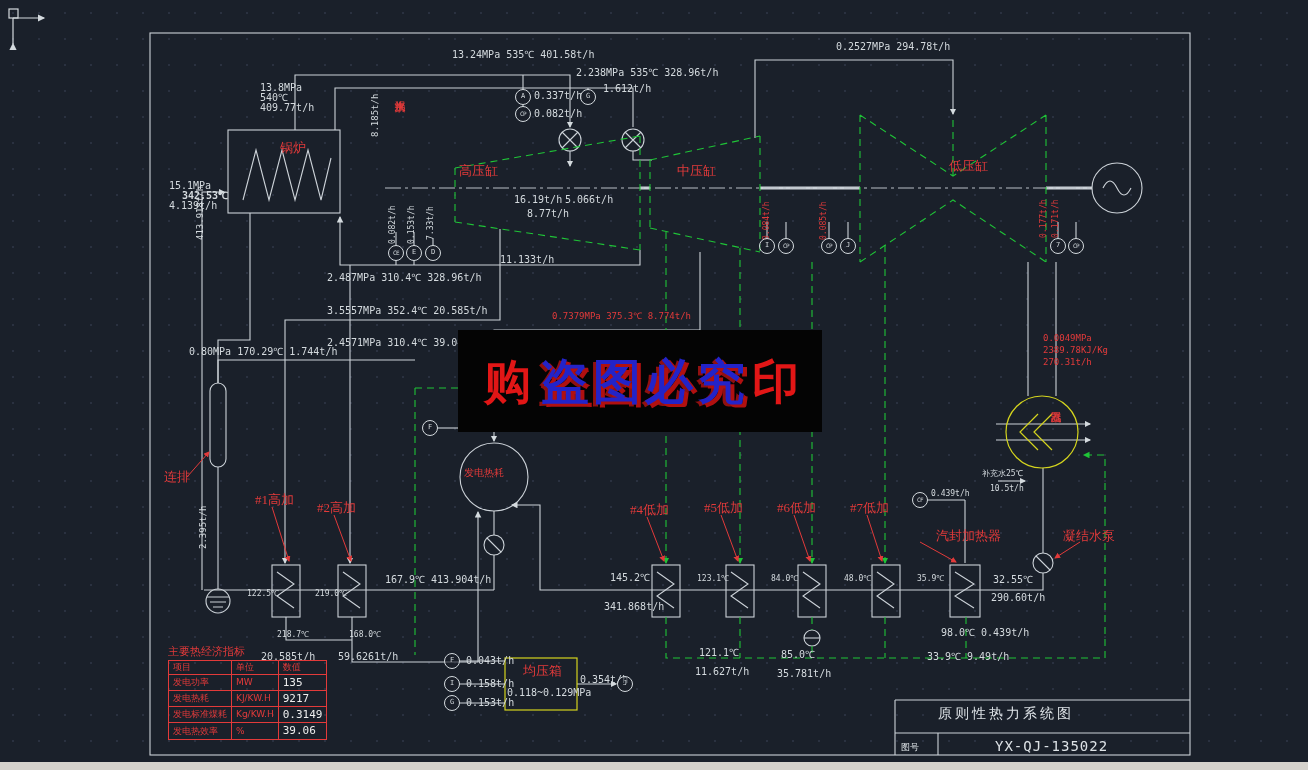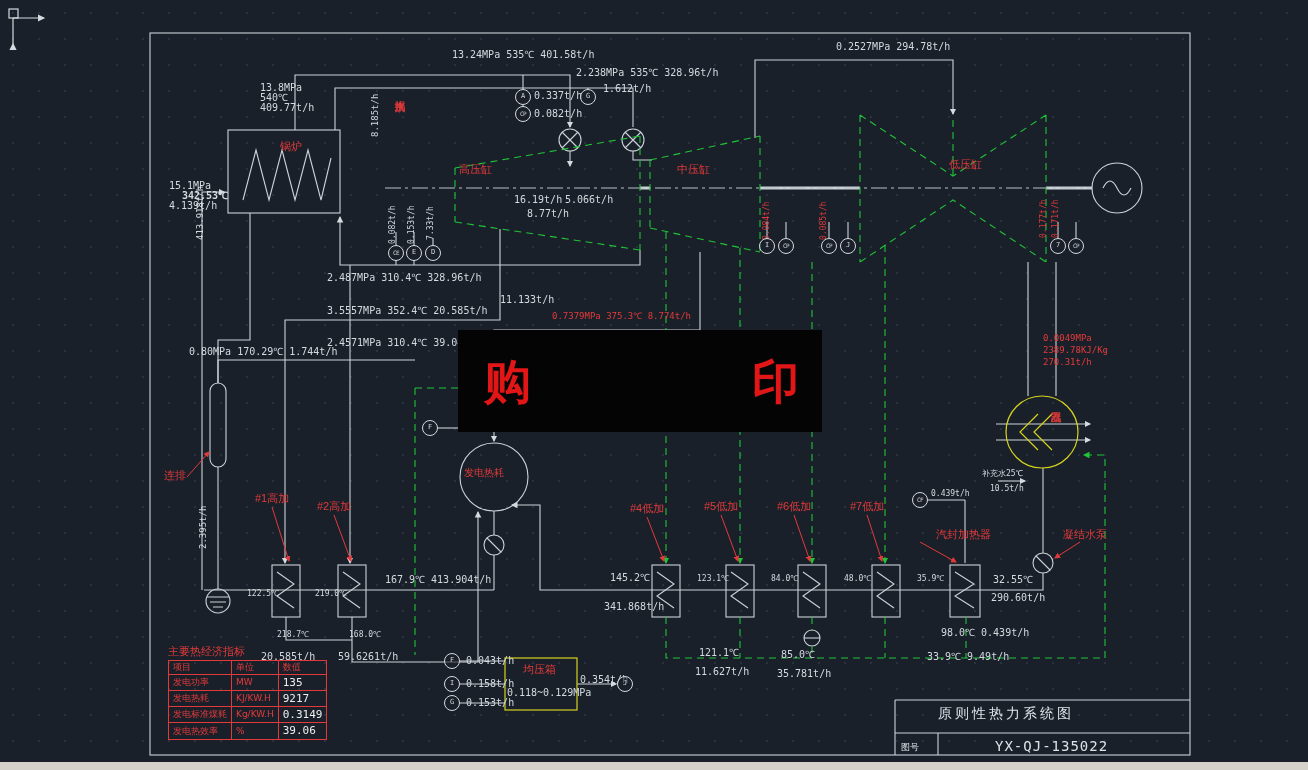--- a/index.html
+++ b/index.html
@@ -8,21 +8,21 @@
     background-image:radial-gradient(circle,#2a3140 1px,transparent 1.4px);
     background-size:26px 26px;
     font-family:"DejaVu Sans Mono",monospace;}
   .layer{position:absolute;left:0;top:0;width:1308px;height:770px;}
   svg{position:absolute;left:0;top:0;}
   .lbl{position:absolute;white-space:nowrap;line-height:1;}
   .w  {color:#d4dade;font-size:10px;}
   .w8 {color:#d4dade;font-size:8px;}
   .wv {color:#d4dade;font-size:9px;transform:rotate(-90deg);transform-origin:0 0;}
   .wv8{color:#d4dade;font-size:8px;transform:rotate(-90deg);transform-origin:0 0;}
-  .r  {color:#e23a3a;font-size:11px;font-family:Liberation Sans, sans-serif;}
+  .r  {color:#e23a3a;font-size:13px;font-family:Liberation Serif, serif;}
   .rm {color:#e23a3a;font-size:10px;font-family:"DejaVu Sans",sans-serif;}
   .rs {color:#e23a3a;font-size:9px;}
   .rv {color:#e23a3a;font-size:8px;transform:rotate(-90deg);transform-origin:0 0;}
   .rcjk{color:#e23a3a;font-size:11px;writing-mode:vertical-rl;text-orientation:upright;font-family:"DejaVu Sans",sans-serif;}
   .conn{position:absolute;width:14px;height:14px;border:1px solid #d4dade;border-radius:50%;
     color:#d4dade;font-size:7px;line-height:13px;text-align:center;
     transform:translate(-50%,-50%);background:rgba(26,32,42,.6);}
   .conn.s{font-size:6px;letter-spacing:-0.5px;}
   #econ{position:absolute;left:168px;top:660px;border-collapse:collapse;}
   #econ td{border:1px solid #e23a3a;color:#e23a3a;font-size:9px;padding:1px 4px;
@@ -176,21 +176,21 @@
       <div class="lbl w" style="left: 260px; top: 103px;">409.77t/h</div>
       <div class="lbl w" style="left: 169px; top: 181px;">15.1MPa</div>
       <div class="lbl w" style="left: 182px; top: 191px; font-weight: bold;">342.53℃</div>
       <div class="lbl w" style="left: 169px; top: 201px;">4.139t/h</div>
       <div class="lbl w" style="left: 534px; top: 91px;">0.337t/h</div>
       <div class="lbl w" style="left: 534px; top: 109px;">0.082t/h</div>
       <div class="lbl w" style="left: 603px; top: 84px;">1.612t/h</div>
       <div class="lbl w" style="left: 514px; top: 195px;">16.19t/h</div>
       <div class="lbl w" style="left: 565px; top: 195px;">5.066t/h</div>
       <div class="lbl w" style="left: 527px; top: 209px;">8.77t/h</div>
-      <div class="lbl w" style="left: 500px; top: 255px; margin-top: 40px;">11.133t/h</div>
+      <div class="lbl w" style="left: 500px; top: 255px;">11.133t/h</div>
       <div class="lbl w" style="left: 327px; top: 273px;">2.487MPa 310.4℃ 328.96t/h</div>
       <div class="lbl w" style="left: 327px; top: 306px;">3.5557MPa 352.4℃ 20.585t/h</div>
       <div class="lbl w" style="left: 327px; top: 338px;">2.4571MPa 310.4℃ 39.04t/h</div>
       <div class="lbl w" style="left: 189px; top: 347px;">0.80MPa 170.29℃ 1.744t/h</div>
       <div class="lbl rs" style="left: 552px; top: 312px;">0.7379MPa 375.3℃ 8.774t/h</div>
       <div class="lbl rs" style="left: 1043px; top: 334px;">0.0049MPa</div>
       <div class="lbl rs" style="left: 1043px; top: 346px;">2389.78KJ/Kg</div>
       <div class="lbl rs" style="left: 1043px; top: 358px;">270.31t/h</div>
       <div class="lbl w" style="left: 385px; top: 575px;">167.9℃ 413.904t/h</div>
       <div class="lbl w" style="left: 610px; top: 573px;">145.2℃</div>
@@ -301,16 +301,17 @@
         </tr>
       </tbody>
     </table>
 
   <div class="tb-text" id="tb-title">原则性热力系统图</div>
   <div class="tb-text" id="tb-numlabel">图号</div>
   <div class="tb-text" id="tb-number">YX-QJ-135022</div>
 
   <div class="wm-box"></div>
   <div class="wm-gou" id="wm-gou" style="color: rgb(226, 22, 22);">购</div>
+  <div class="wm-blue" id="wm-blue" style="color: rgb(35, 35, 200);">盗图必究</div>
   <div class="wm-yin" id="wm-yin" style="color: rgb(226, 22, 22);">印</div>
 
   <div id="statusbar"></div>
 </div>
 
 </body></html>

